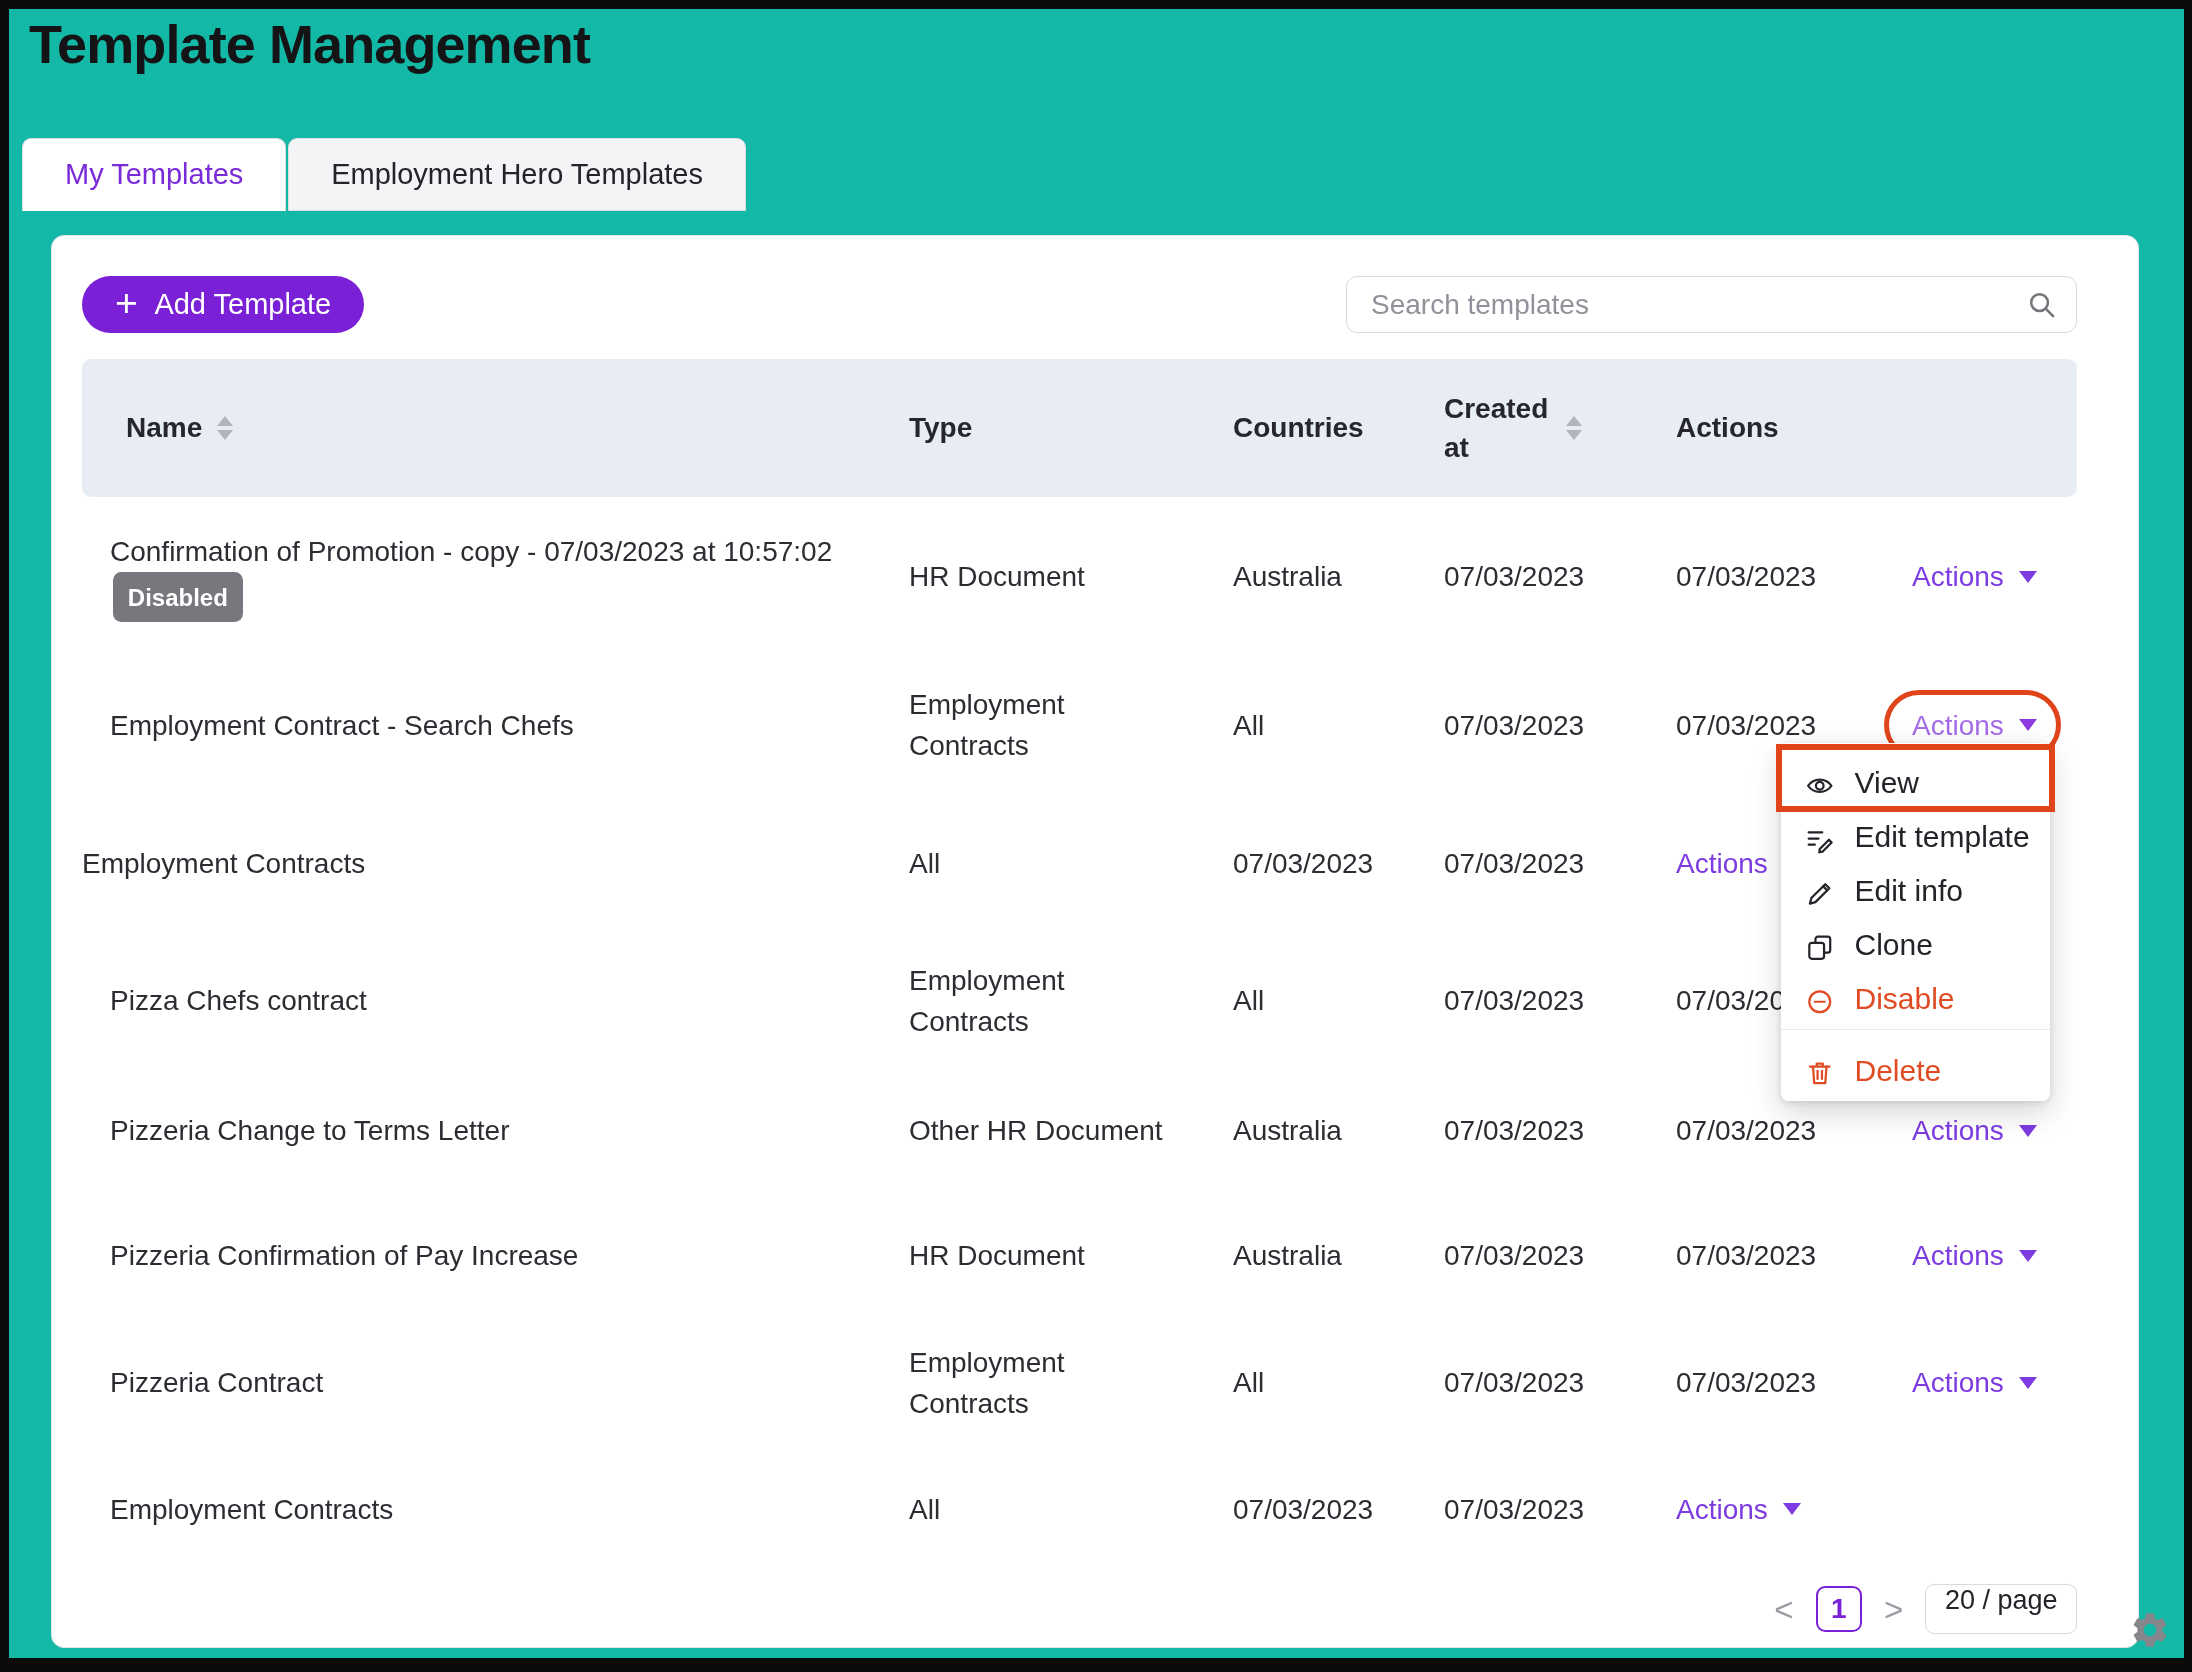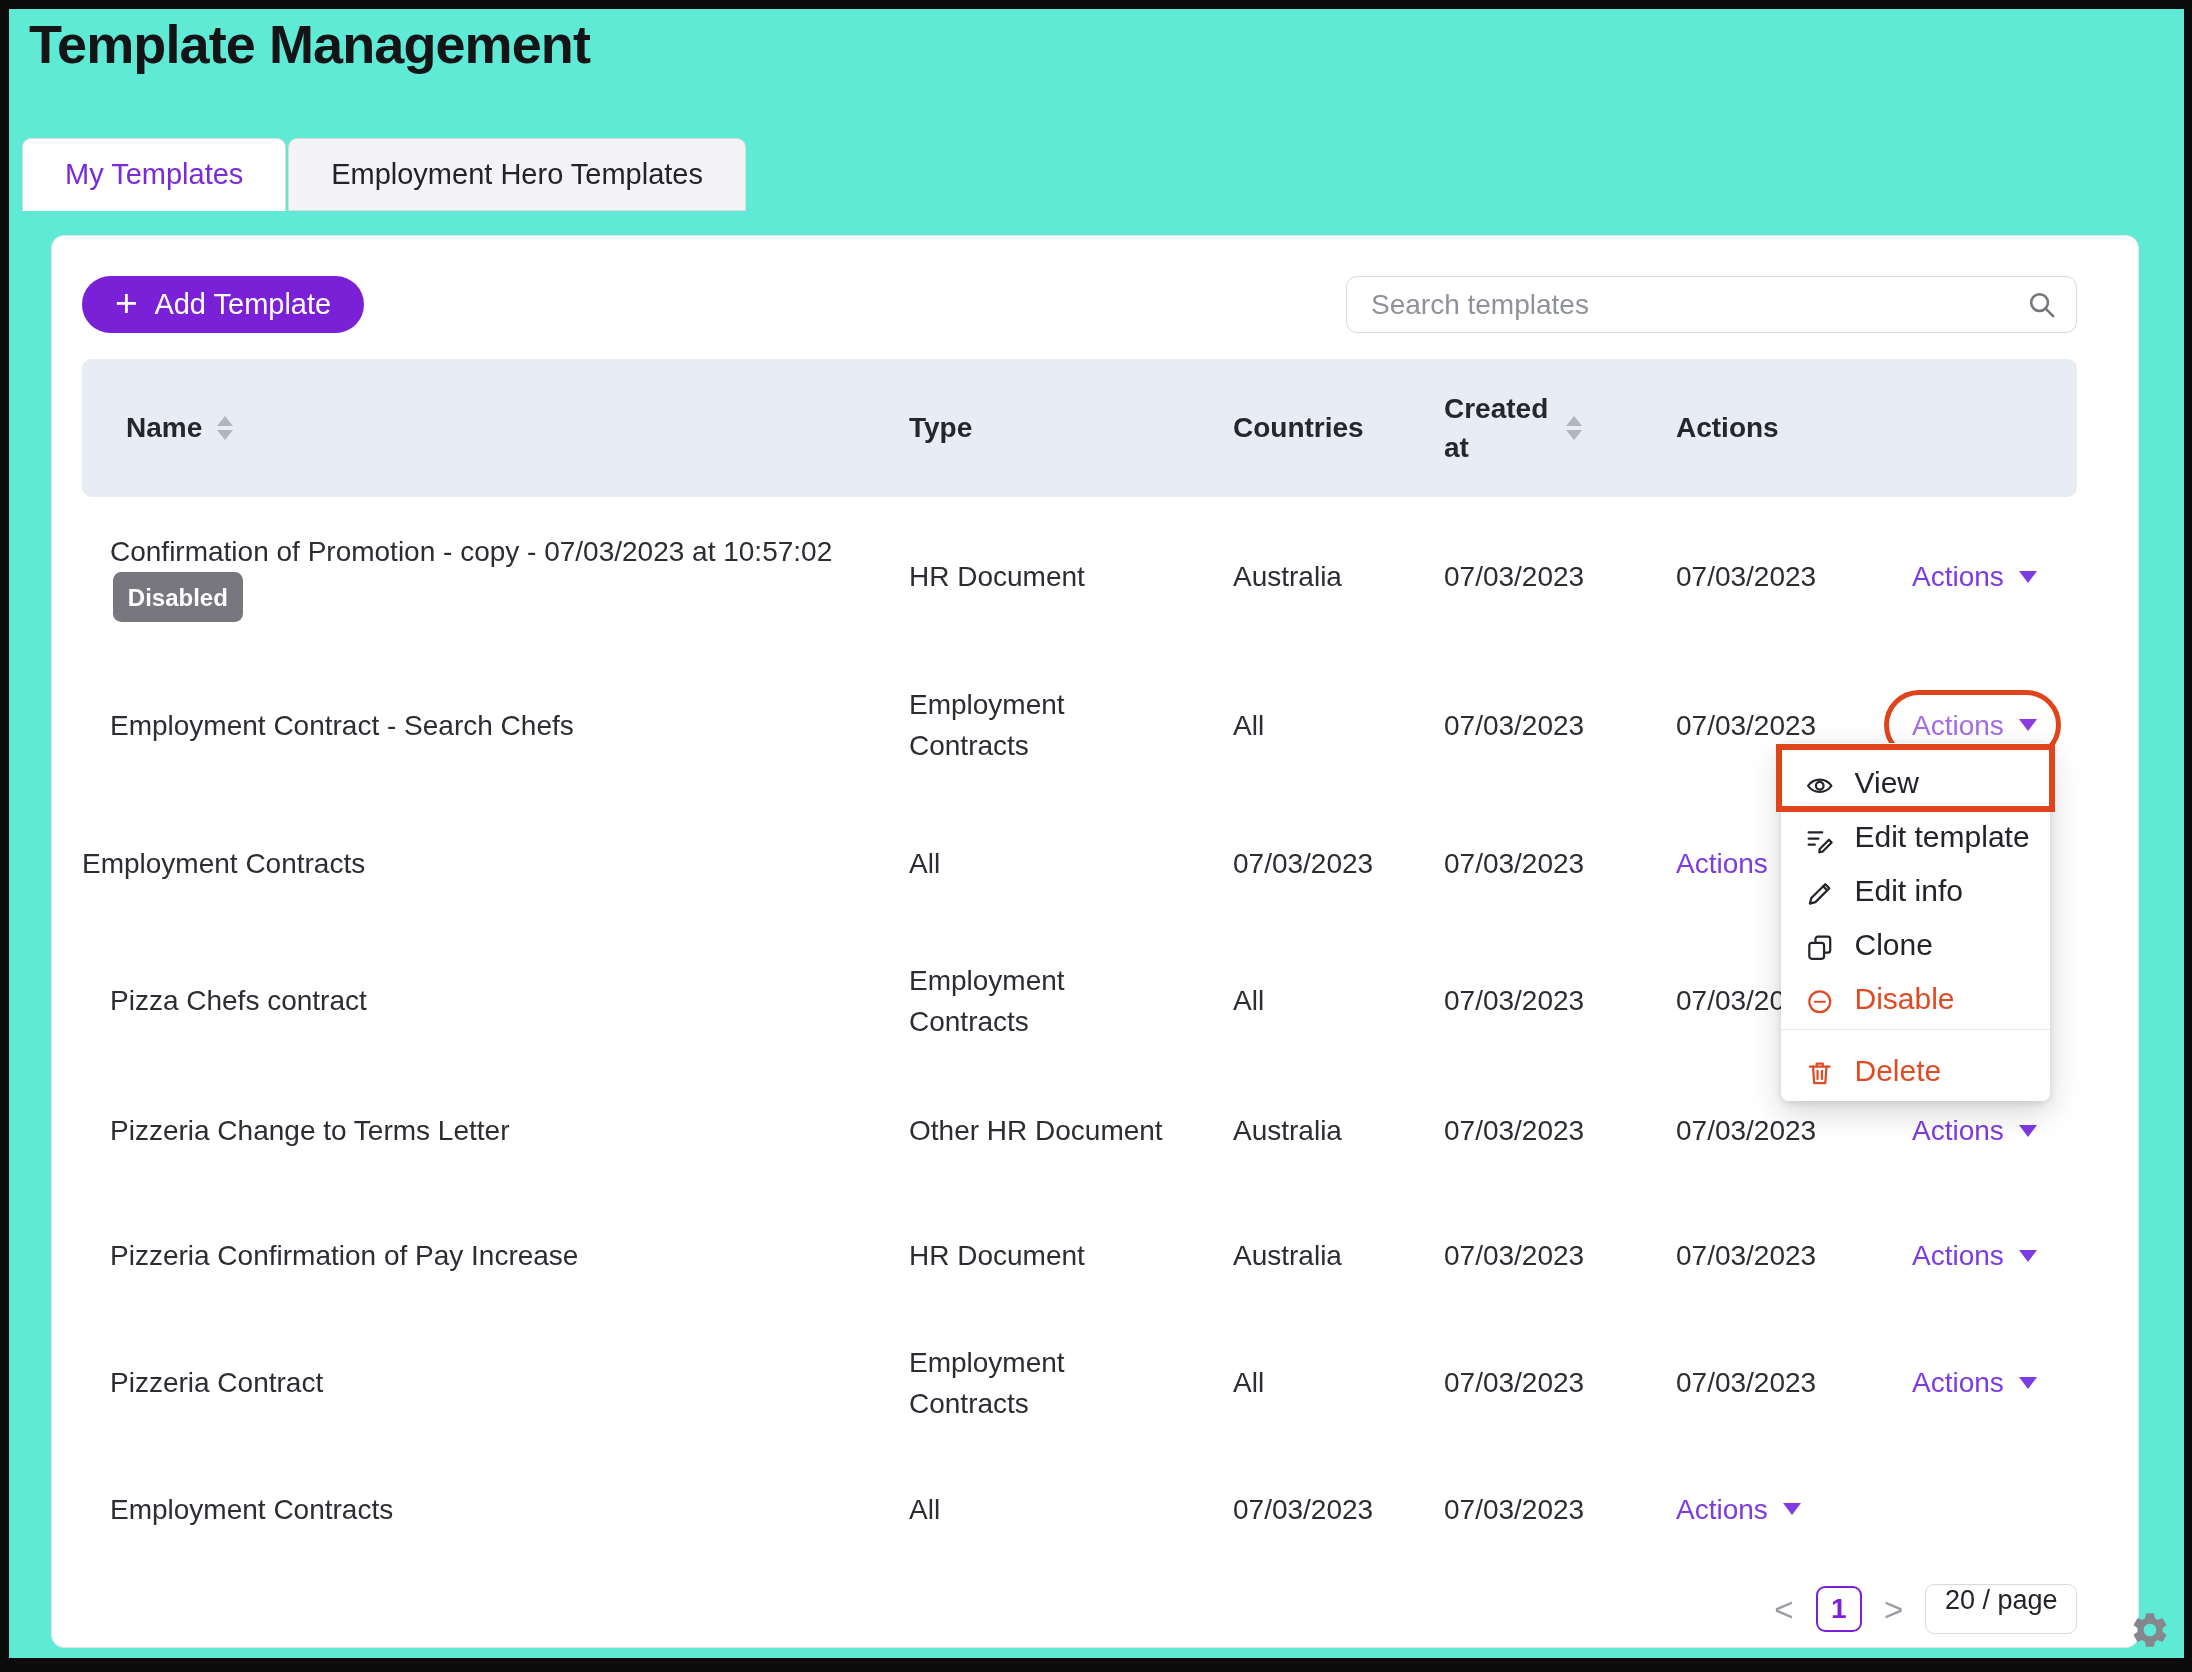--- a/index.html
+++ b/index.html
@@ -2,21 +2,21 @@
 <html style="font-size:14.8px"><head>
 <meta charset="utf-8">
 <style>
   * { box-sizing: border-box; margin: 0; padding: 0; }
   html,body { background:#ffffff; }
   body { font-family:"Liberation Sans", sans-serif; }
 
   .screen{
     position:relative; width:2193px; height:1672px;
     border:9.2px solid #0b0b0c; border-bottom-width:14px;
-    background:#5eead4; overflow:hidden;
+    background:#14b8a6; overflow:hidden;
   }
 
   
   .page-title{
     position:absolute; left:20px; top:3.7px;
     font-size:54px; font-weight:800; letter-spacing:-0.9px; color:#141417;
   }
 
   
   .tabs{ position:absolute; left:13px; top:129px; display:flex;justify-content:flex-end; }

